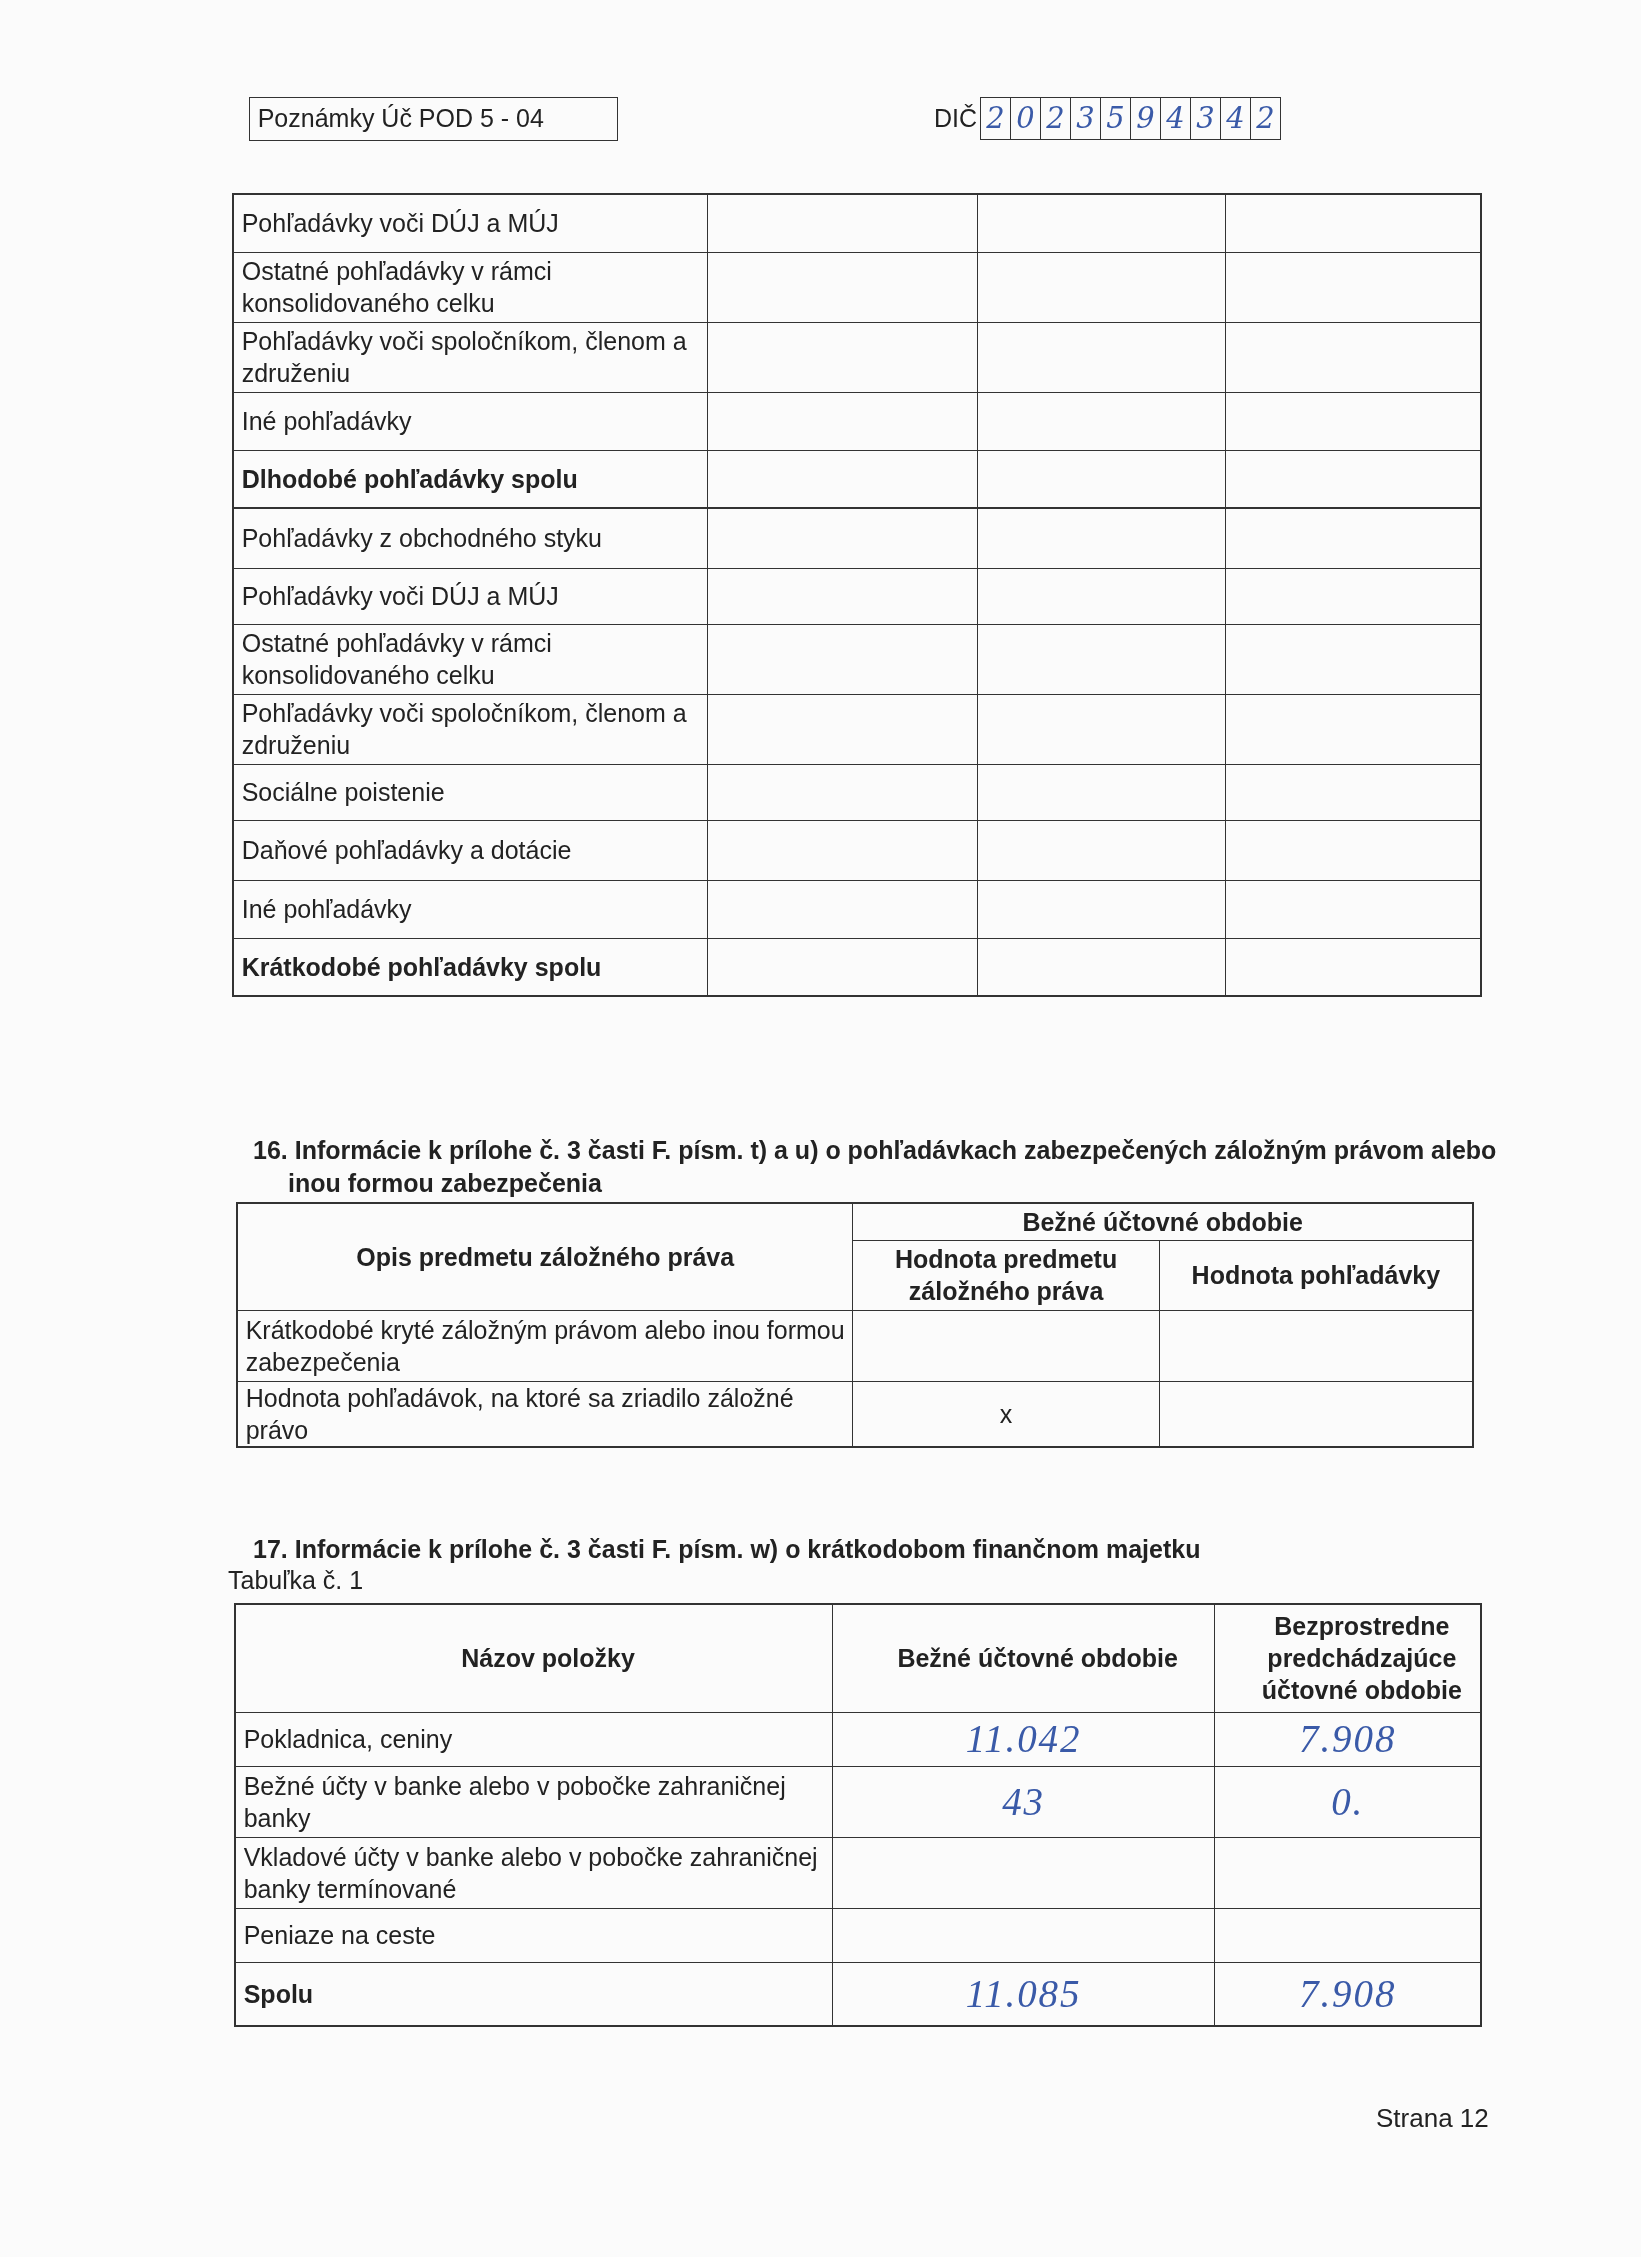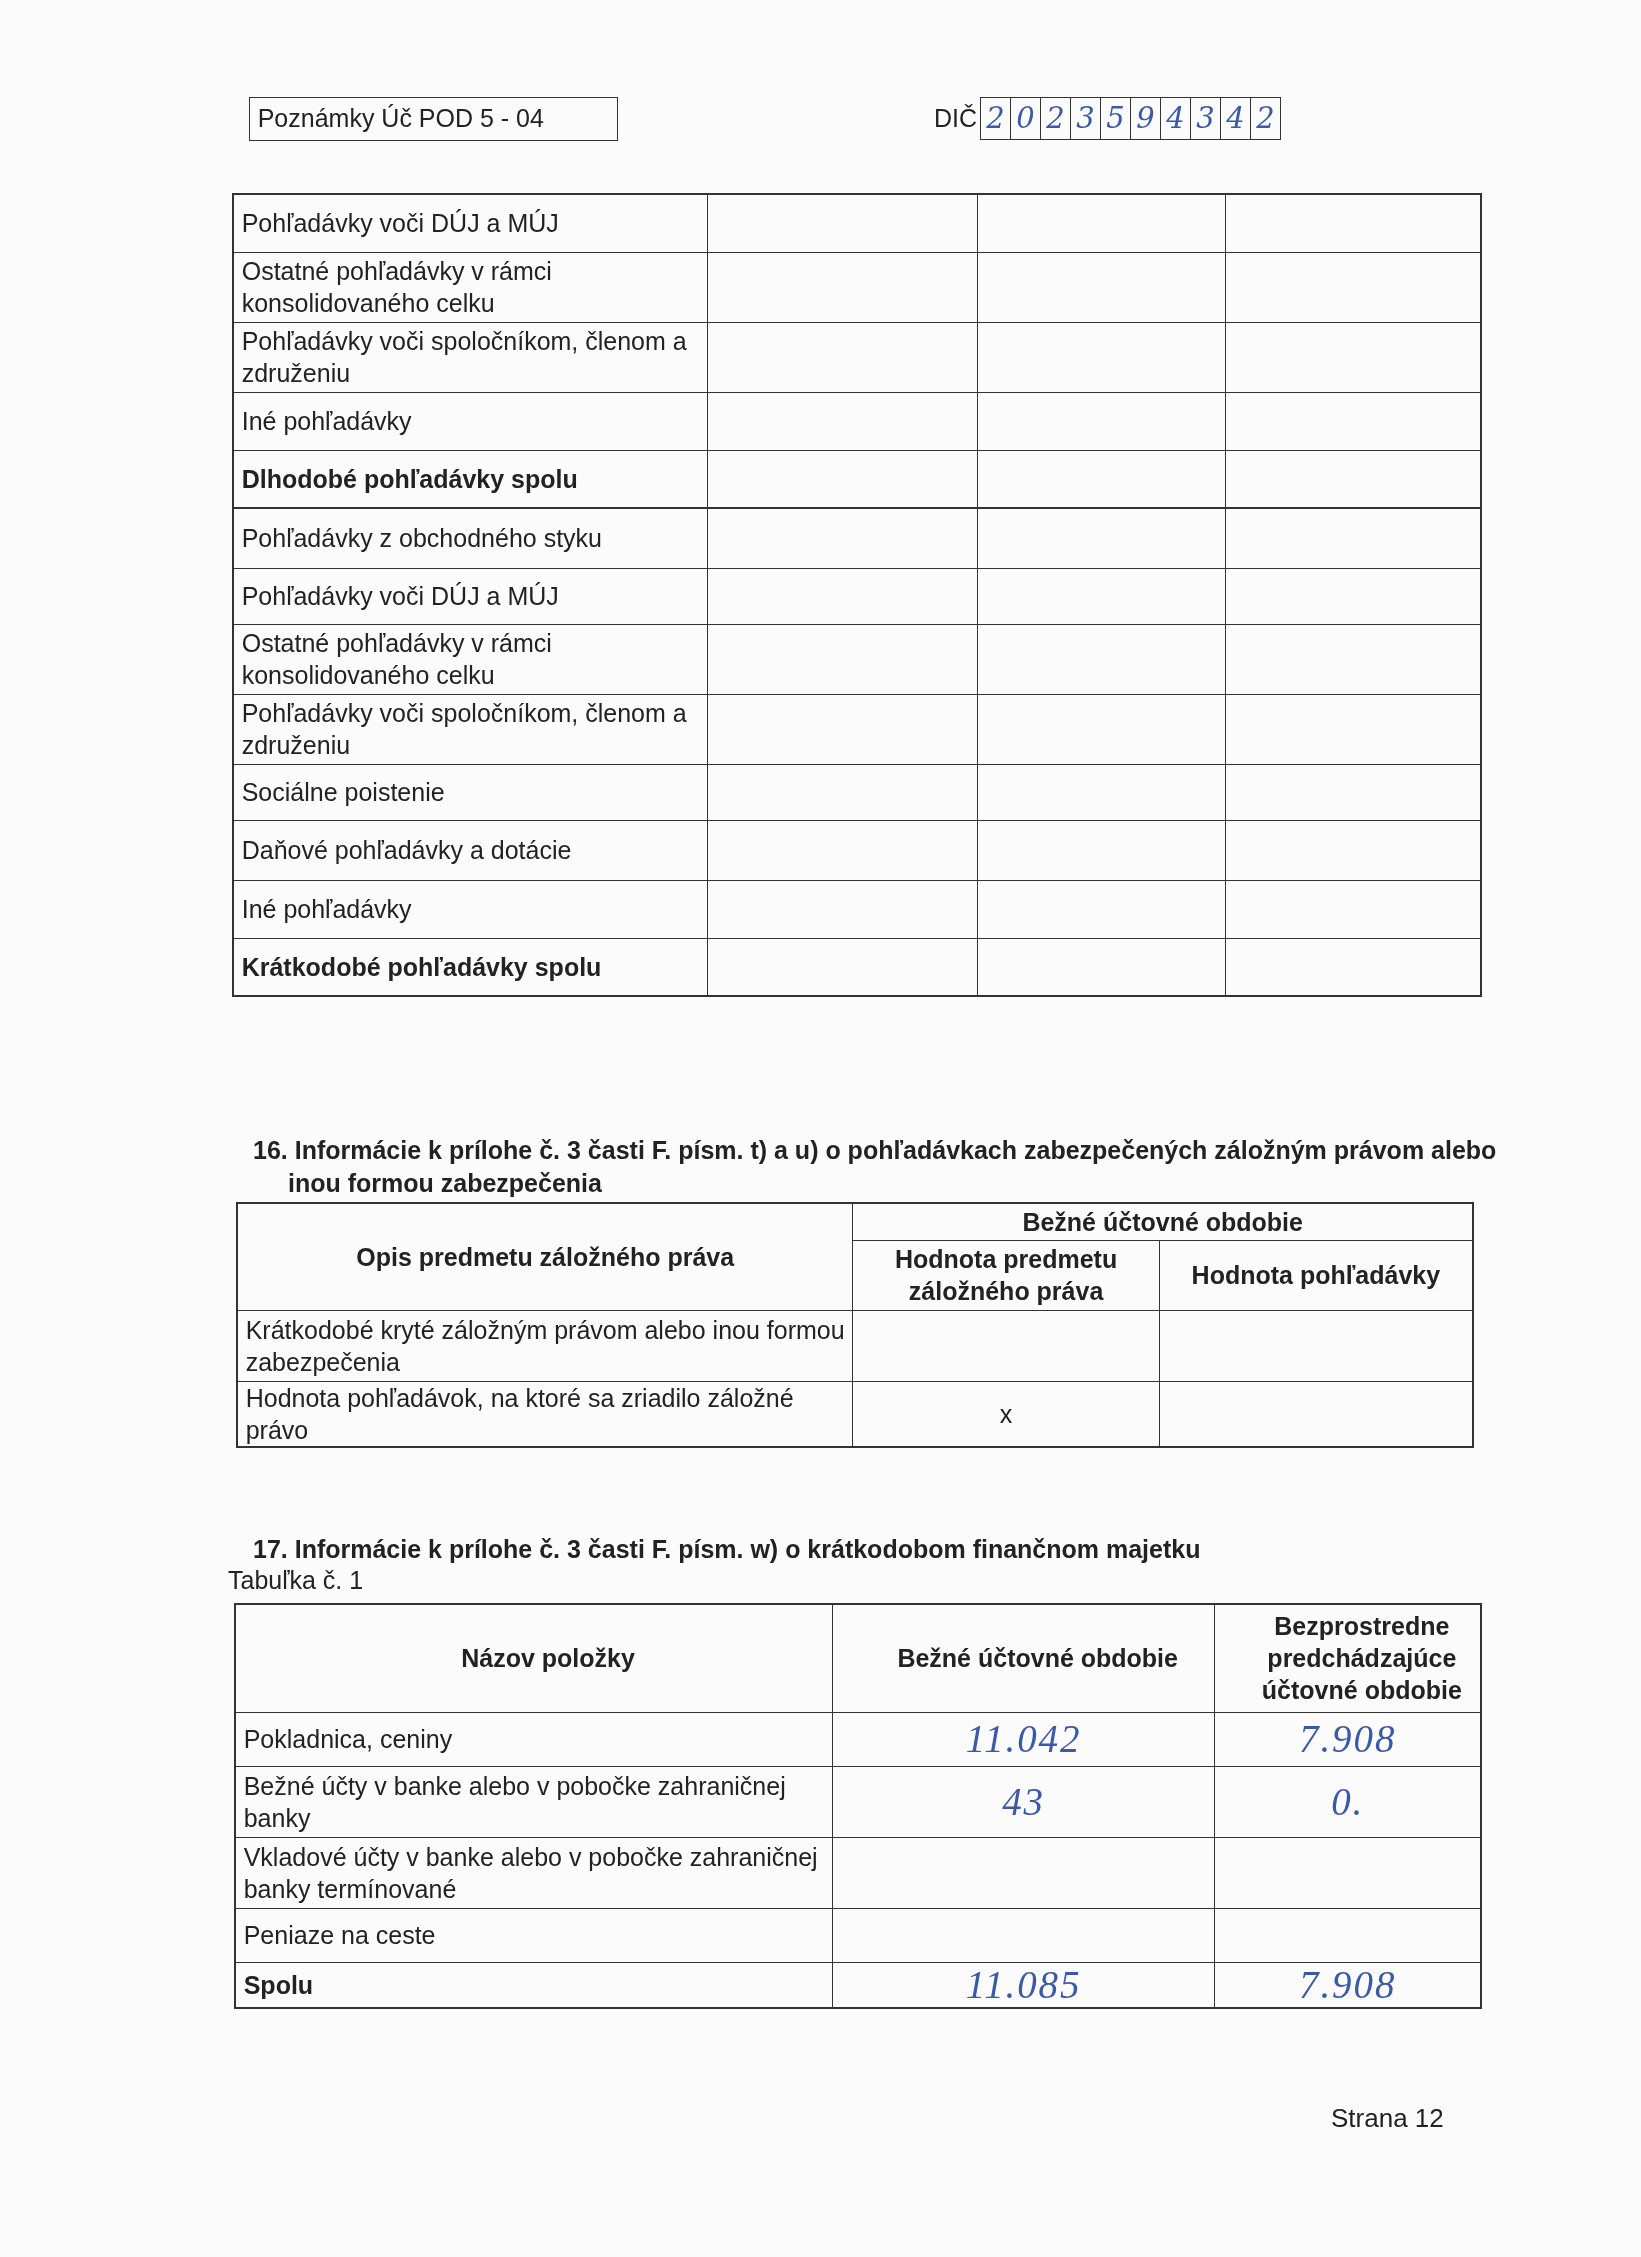--- a/index.html
+++ b/index.html
@@ -19,21 +19,21 @@
   .t1 td:first-child { width:458px; }
   .t1 td.c2 { width:253px; } .t1 td.c3 { width:232px; }
   .bold { font-weight:bold; }
   .thick-b td { border-bottom:2.9px solid #333; }
   .sec-title { font-size:25px; font-weight:bold; line-height:33px; }
   .t2 { left:236px; top:1202px; width:1238px; border:2.9px solid #333; }
   .t2 th { font-weight:bold; text-align:center; }
   .t3 { left:234px; top:1603px; width:1248px; border:2.9px solid #333; }
   .t3 th { text-align:center; font-weight:bold;padding-left:36px; }
   .hand { font-family:Liberation Serif, serif; font-style:italic; color:#3a5aa8; font-size:39px; text-align:center; letter-spacing:1.9px; }
-  .page-num { left:1331px; top:2103px; font-size:26px; }
+  .page-num { left:1376px; top:2103px; font-size:26px; }
 </style>
 </head>
 <body>
 
 <div class="abs hdr-box">Poznámky Úč POD 5 - 04</div>
 <div class="abs dic-label">DIČ</div>
 <div class="abs dic-boxes">
   <span>2</span>
   <span>0</span>
   <span>2</span>
@@ -179,21 +179,21 @@
       <tr style="height: 71px;">
         <td>Vkladové účty v banke alebo v pobočke zahraničnej banky termínované</td>
         <td class="hand"></td>
         <td class="hand"></td>
       </tr>
       <tr style="height: 54px;">
         <td>Peniaze na ceste</td>
         <td class="hand"></td>
         <td class="hand"></td>
       </tr>
-      <tr style="height: 46px;">
+      <tr style="height: 64px;">
         <td class="bold">Spolu</td>
         <td class="hand">11.085</td>
         <td class="hand">7.908</td>
       </tr>
     </tbody>
 </table>
 
 <div class="abs page-num">Strana 12</div>
 
 

